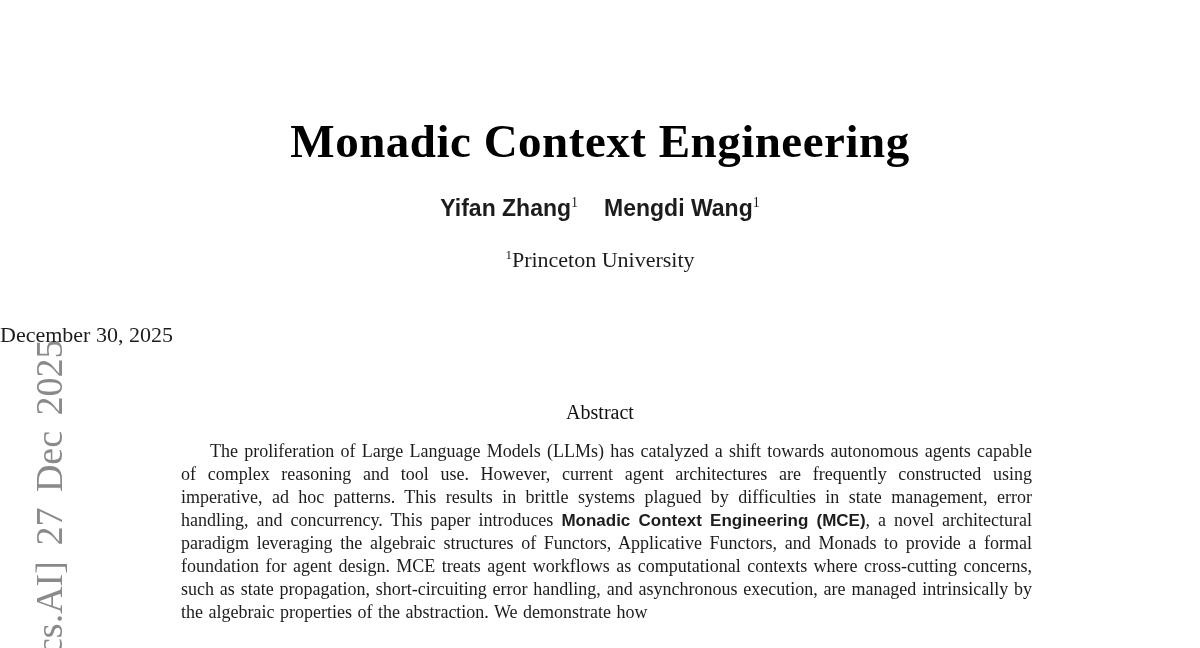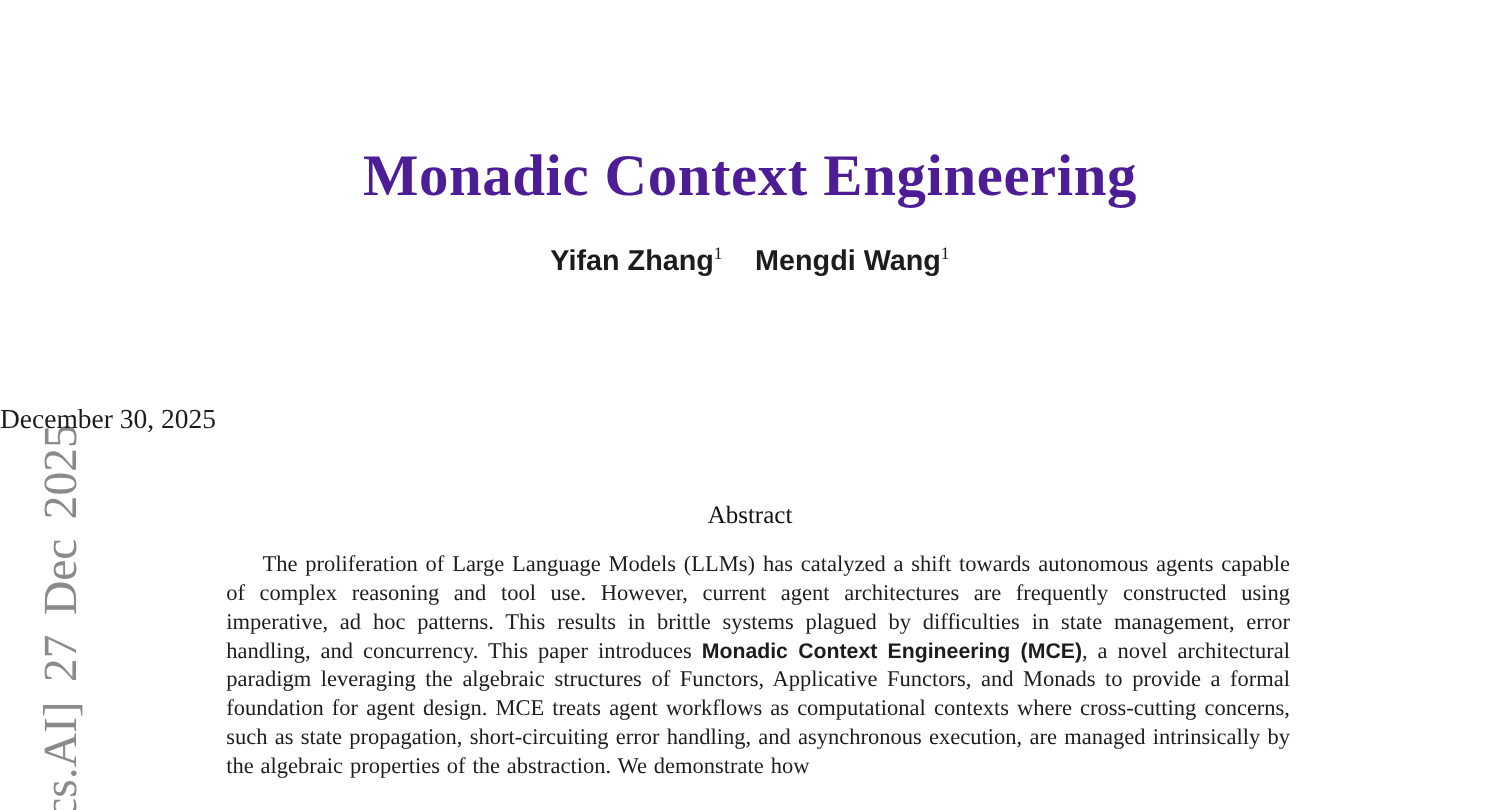--- a/index.html
+++ b/index.html
@@ -37,21 +37,21 @@
     position: absolute;
     top: 118px;
     left: 0;
     width: 100%;
     margin: 0;
     text-align: center;
     font-size: 47px;
     font-weight: bold;
     line-height: 1;
     letter-spacing: 0.5px;
-    color: #4c1d95;
+    color: #000000;
   }
   .authors {
     position: absolute;
     top: 196px;
     left: 0;
     width: 100%;
     text-align: center;
     font-family: "Liberation Sans", sans-serif;
     font-weight: bold;
     font-size: 23px;
@@ -131,20 +131,21 @@
 <div class="page">
 
   <div class="watermark">cs.AI] 27 Dec 2025</div>
 
   <h1 class="title">Monadic Context Engineering</h1>
 
   <div class="authors">
     <span class="author"><span>Yifan Zhang</span><sup>1</sup></span><span class="author-gap"></span><span class="author"><span>Mengdi Wang</span><sup>1</sup></span>
   </div>
 
+  <div class="affiliation"><sup>1</sup><span>Princeton University</span></div>
 
 
   <div class="date">December 30, 2025</div>
 
   <div class="abstract-heading">Abstract</div>
 
   <p class="abstract-body"><span>The proliferation of Large Language Models (LLMs) has catalyzed a shift towards autonomous agents capable of complex reasoning and tool use. However, current agent architectures are frequently constructed using imperative, ad hoc patterns. This results in brittle systems plagued by difficulties in state management, error handling, and concurrency. This paper introduces </span><span class="bold-sf">Monadic Context Engineering (MCE)</span><span>, a novel architectural paradigm leveraging the algebraic structures of Functors, Applicative Functors, and Monads to provide a formal foundation for agent design. MCE treats agent workflows as computational contexts where cross-cutting concerns, such as state propagation, short-circuiting error handling, and asynchronous execution, are managed intrinsically by the algebraic properties of the abstraction. We demonstrate how</span></p>
 
 </div>
 

